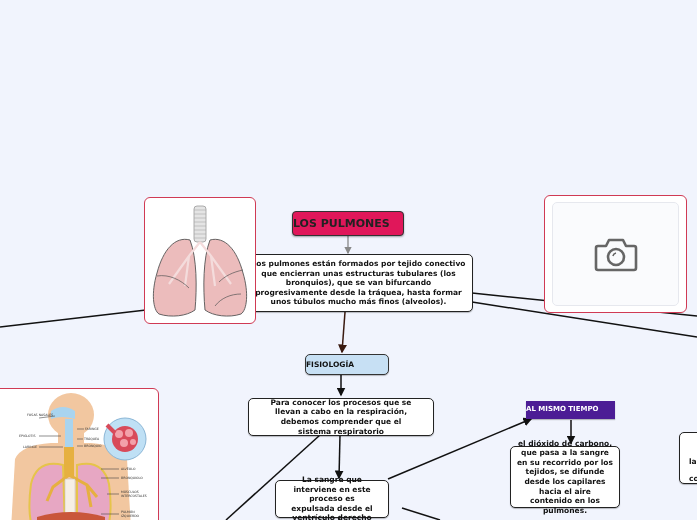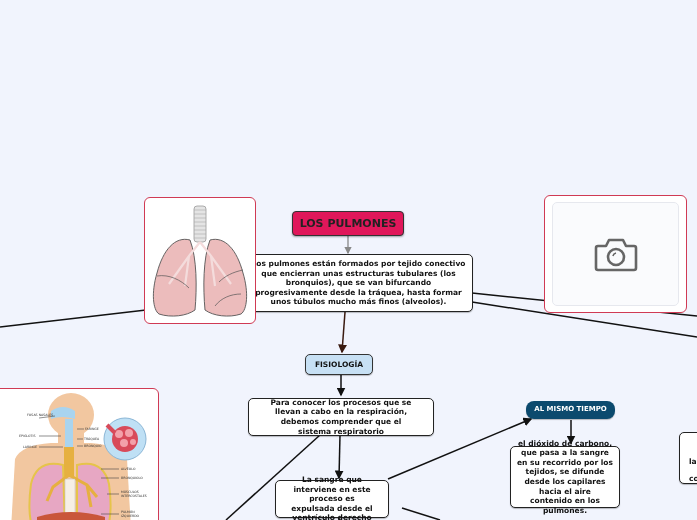--- a/index.html
+++ b/index.html
@@ -6,29 +6,29 @@
   body {
     width:697px; height:520px; overflow:hidden; position:relative;
     background:#f1f4fd;
     font-family:"DejaVu Sans", "Liberation Sans", sans-serif;
   }
   svg.links { position:absolute; left:0; top:0; width:697px; height:520px; }
   .node {
     position:absolute; box-sizing:border-box;
     background:#ffffff; border:1px solid #222; border-radius:5px;
     font-size:7.5px; font-weight:bold; color:#111; text-align:center;
-    line-height:9.6px; display:flex; align-items:center; justify-content:center;
+    line-height:9.6px; display:flex; align-items:center; 
     box-shadow:0 1px 1px rgba(0,0,0,0.25);
   }
   .root {
     background:#e0175a; color:#222; font-size:11px; border:1px solid #333;
     border-radius:4px; box-shadow:0 1px 2px rgba(0,0,0,0.35);
   }
   .fisio { background:#c7e0f4; border-color:#333; font-size:7.5px; }
-  .alm { background:#0c4a6e; color:#fff; border:none; border-radius:8px; font-size:7px; }
+  .alm { background:#4c1d95; color:#fff; border:none; border-radius:0; font-size:7px; }
   .img-frame {
     position:absolute; box-sizing:border-box; background:#fff;
     border:1px solid #d03a54; border-radius:6px; overflow:hidden;
   }
   .ph-inner {
     position:absolute; left:7px; top:6px; right:7px; bottom:6px;
     background:#fafbfd; border:1px solid #e6e8ee; border-radius:5px;
     display:flex; align-items:center; justify-content:center;
   }
 </style>
@@ -116,21 +116,21 @@
 <div class="img-frame" style="left:544px; top:195px; width:143px; height:118px;">
   <div class="ph-inner">
     <svg width="44" height="36" viewBox="0 0 44 36">
       <path d="M4,10 L12,10 L15,4 L29,4 L32,10 L40,10 Q42,10 42,12 L42,32 Q42,34 40,34 L4,34 Q2,34 2,32 L2,12 Q2,10 4,10 Z" fill="none" stroke="#666" stroke-width="2.6" stroke-linejoin="round"></path>
       <circle cx="22" cy="21" r="8" fill="none" stroke="#666" stroke-width="2.6"></circle>
       <path d="M19,20 Q19.5,17.5 22,17" fill="none" stroke="#666" stroke-width="1.6"></path>
     </svg>
   </div>
 </div>
 
-<div class="node fisio" style="left:305px; top:354px; width:68px; height:21px;">
+<div class="node fisio" style="left:305px; top:354px; width:84px; height:21px;">
   <span>FISIOLOGÍA</span>
 </div>
 
 <div class="node" style="left:248px; top:398px; width:186px; height:38px; padding:0 18px;">
   <span>Para conocer los procesos que se llevan a cabo en la respiración, debemos comprender que el sistema respiratorio</span>
 </div>
 
 <div class="node" style="left:275px; top:480px; width:114px; height:38px; padding:0 13px;">
   <span>La sangre que interviene en este proceso es expulsada desde el ventrículo derecho</span>
 </div>

